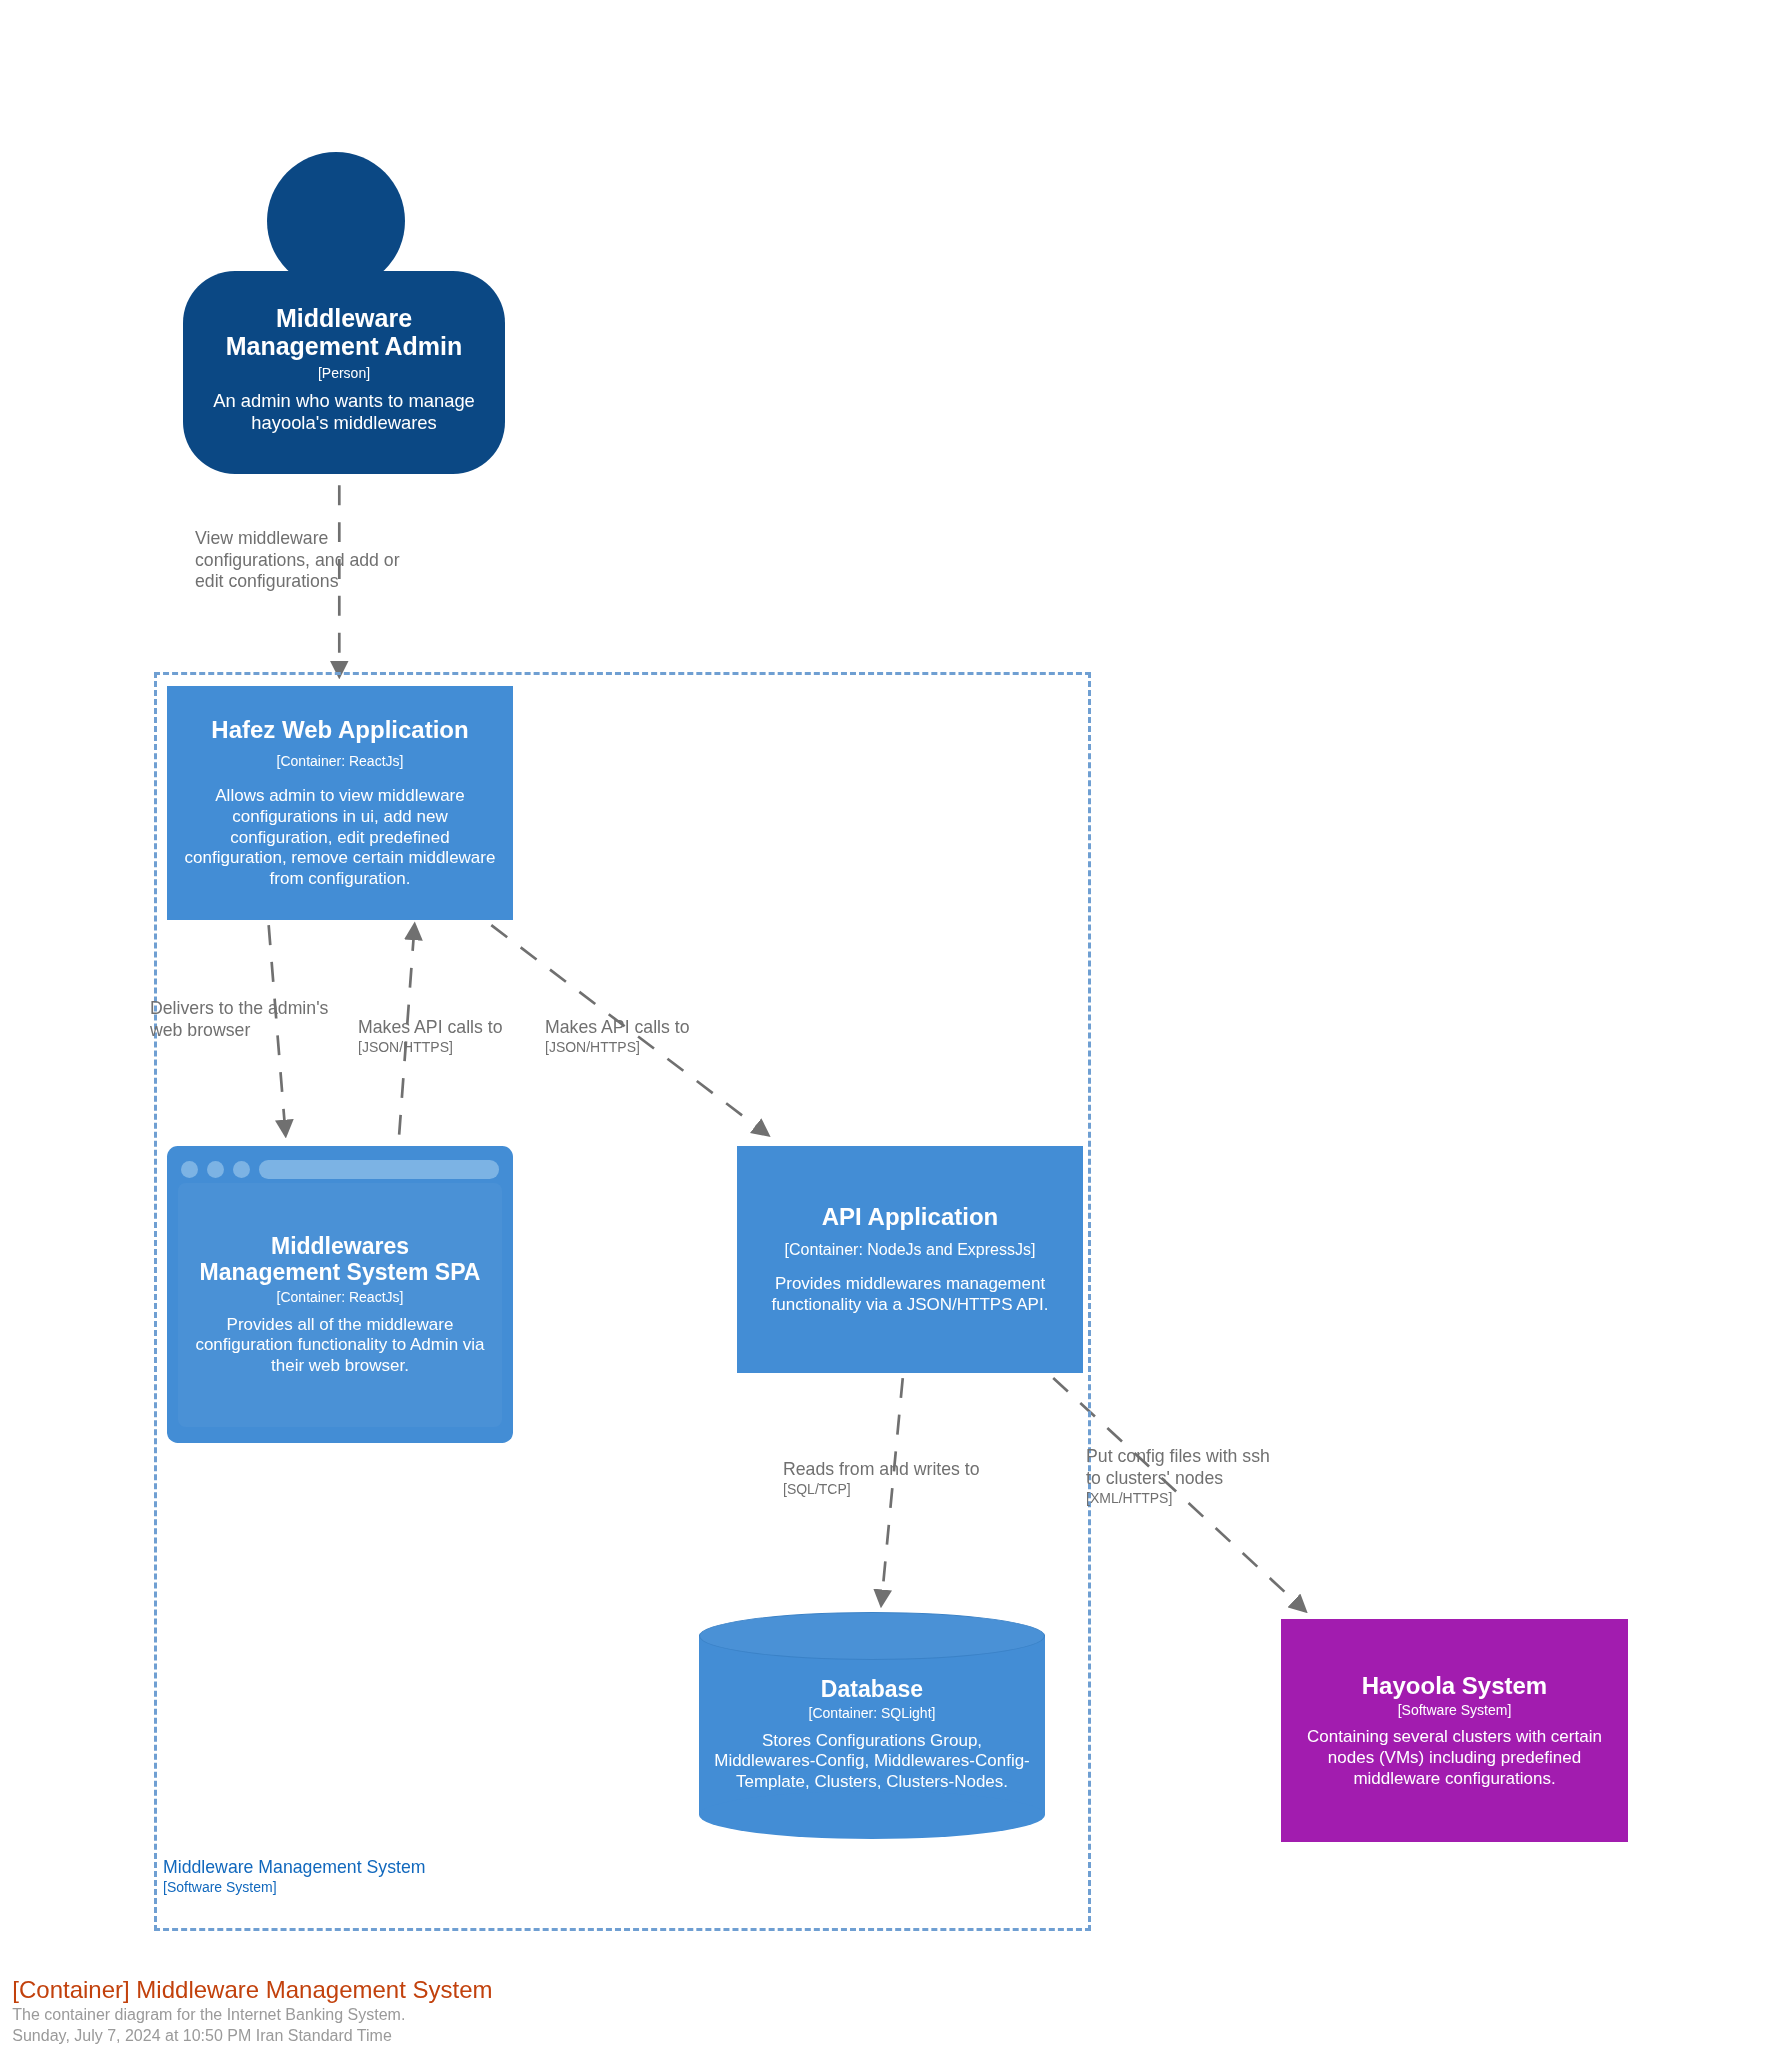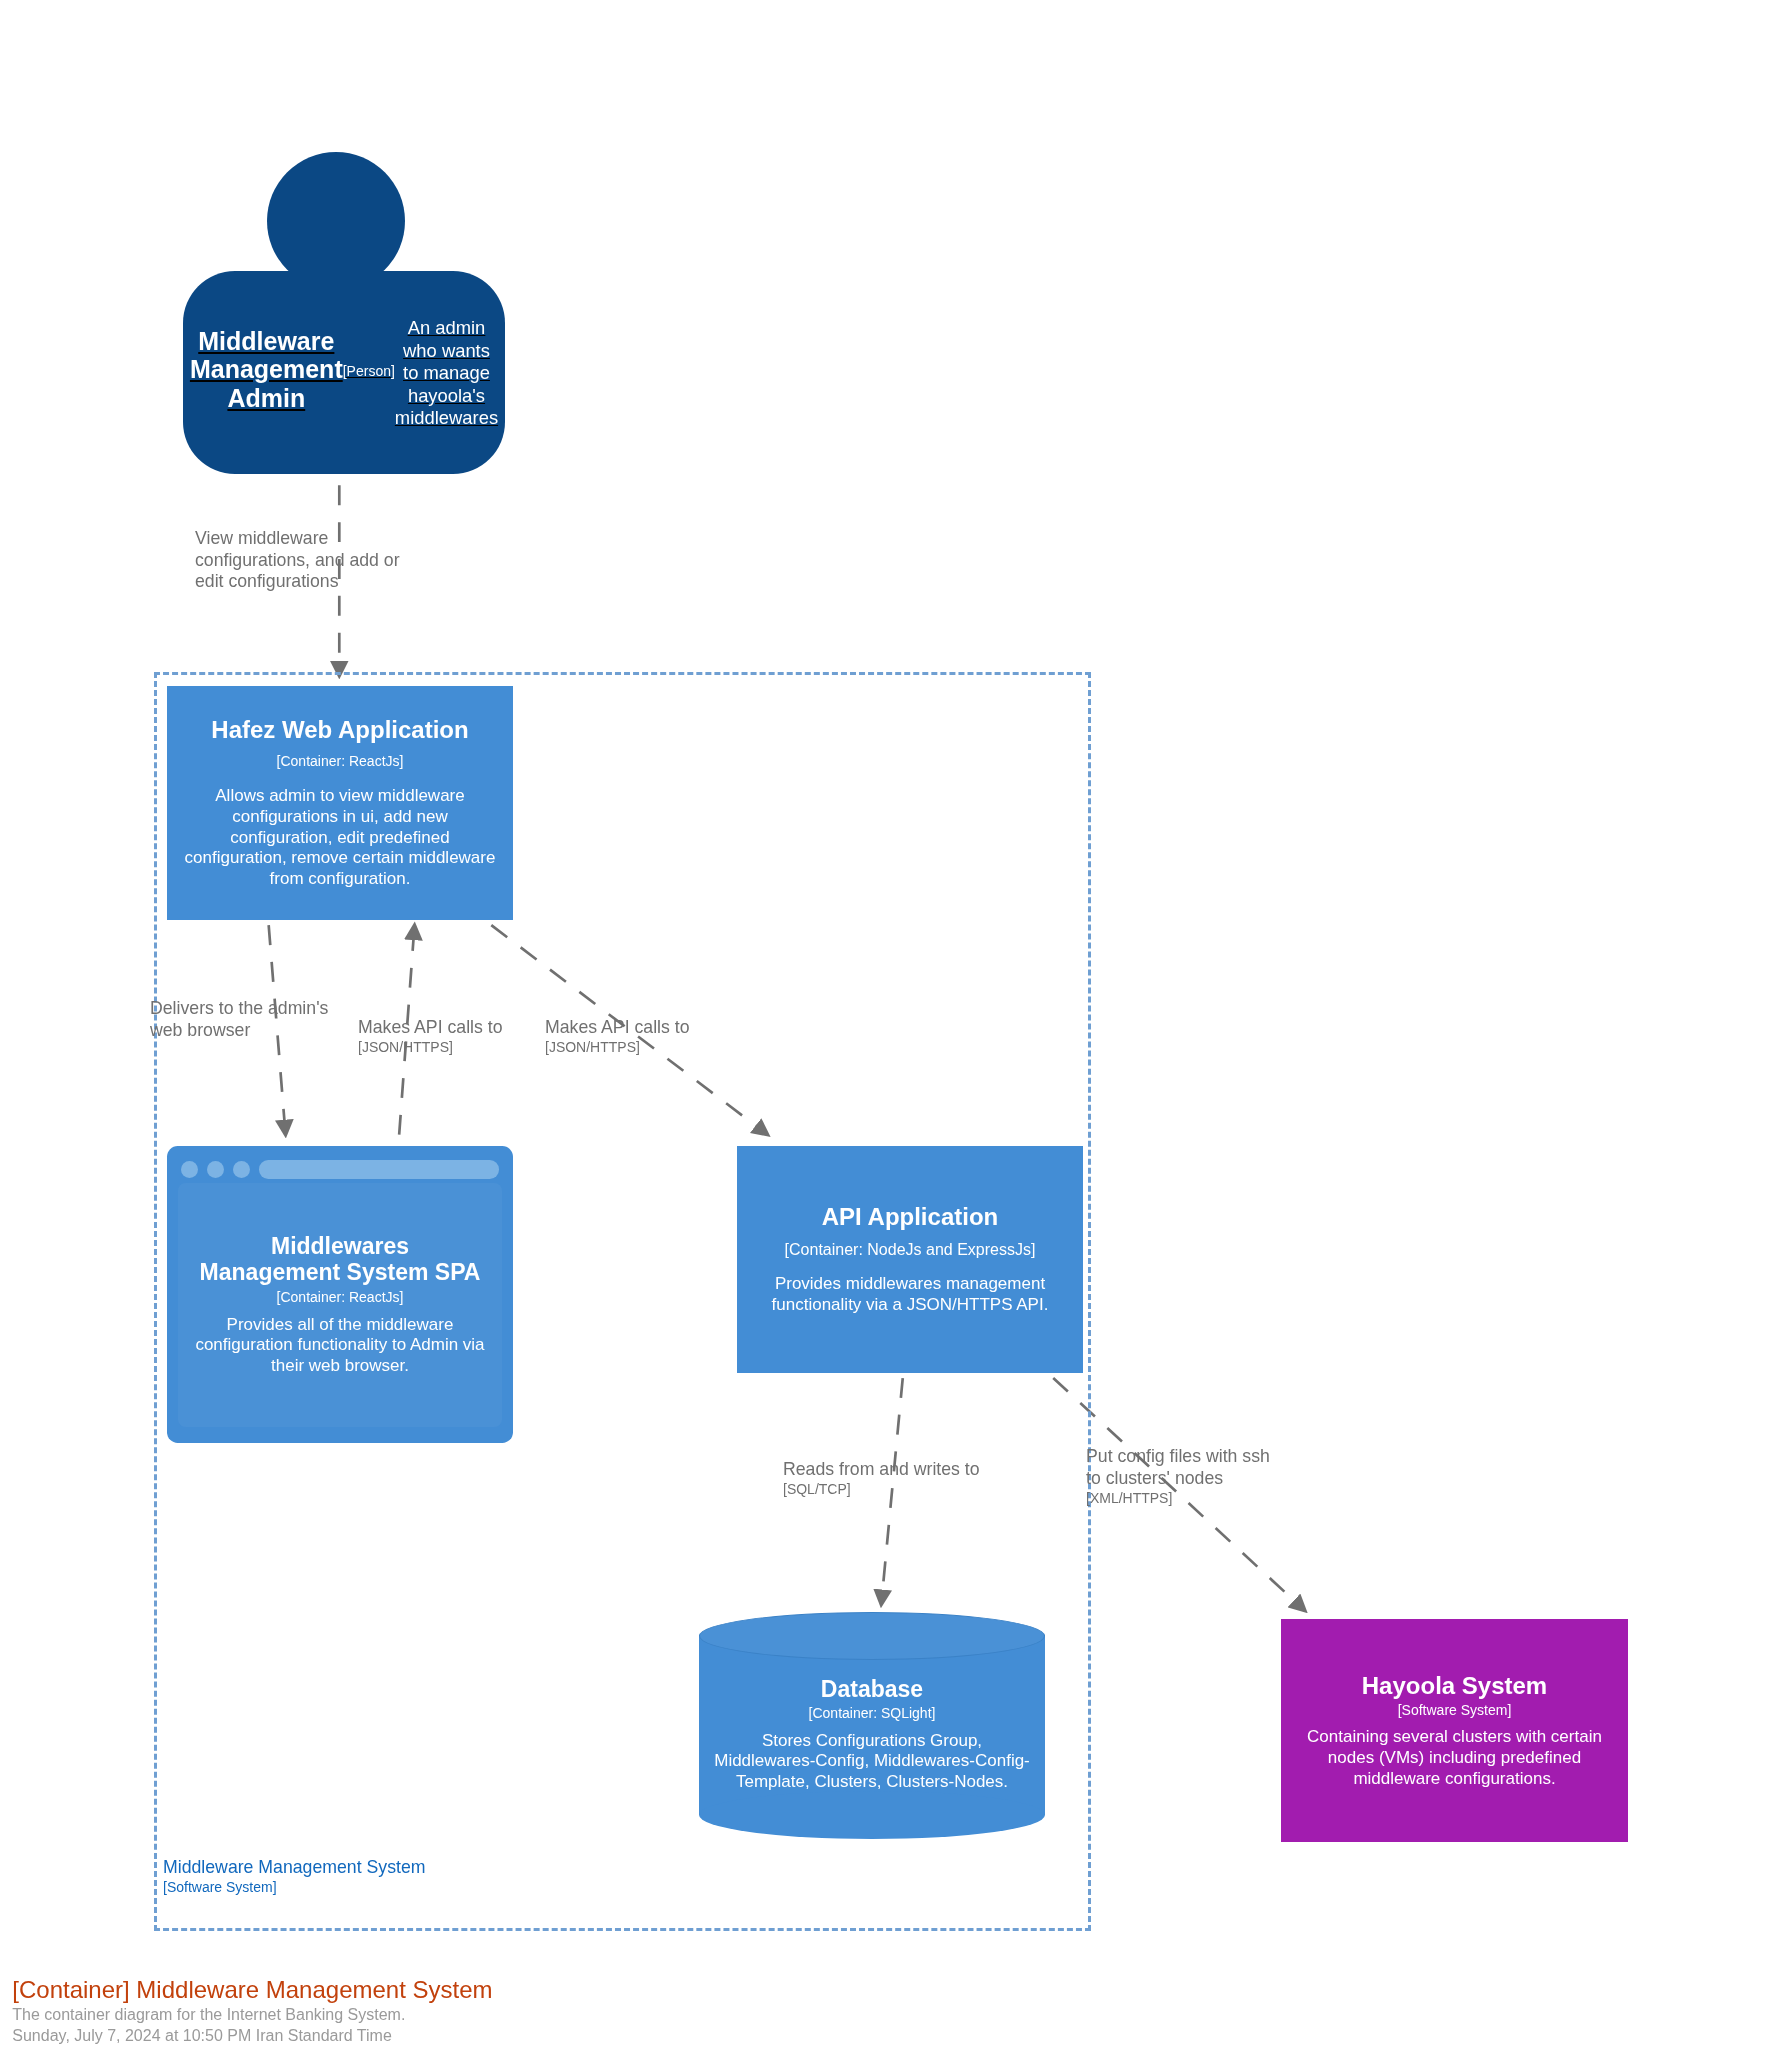--- a/index.html
+++ b/index.html
@@ -25,23 +25,22 @@
 
   
   #person { position: absolute; left: 183px; top: 152px; width: 322px; height: 322px; }
   #person-head {
     position: absolute; left: 84px; top: 0; width: 138px; height: 138px;
     border-radius: 50%; background: #0b4884;
   }
   #person-body {
     position: absolute; left: 0; top: 119px; width: 322px; height: 203px;
     border-radius: 52px; background: #0b4884;
-    display: flex; align-items: center; justify-content: center;
+    display: flex; flex-direction: column; align-items: center; justify-content: center;
     padding: 7.7px 20px 14px 20px;
-    text-decoration: underline;
   }
   #person-body .node-title { font-size: 25px; }
   #person-body .node-tech  { font-size: 14px; margin-top: 3.8px; }
   #person-body .node-desc  { font-size: 18.4px; margin-top: 8.4px; }
 
   
   #boundary {
     position: absolute; left: 154px; top: 672px; width: 937px; height: 1259px;
     border: 3.1px dashed #6f9fd2;
   }

